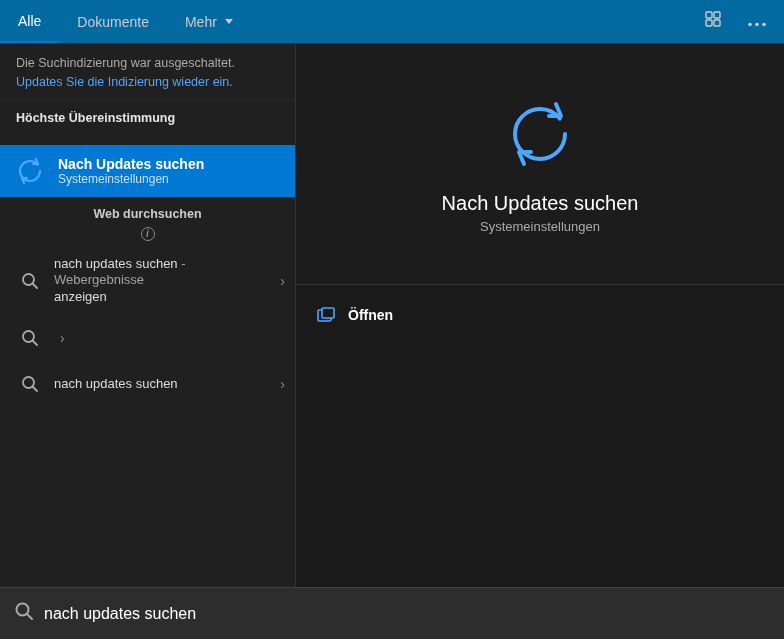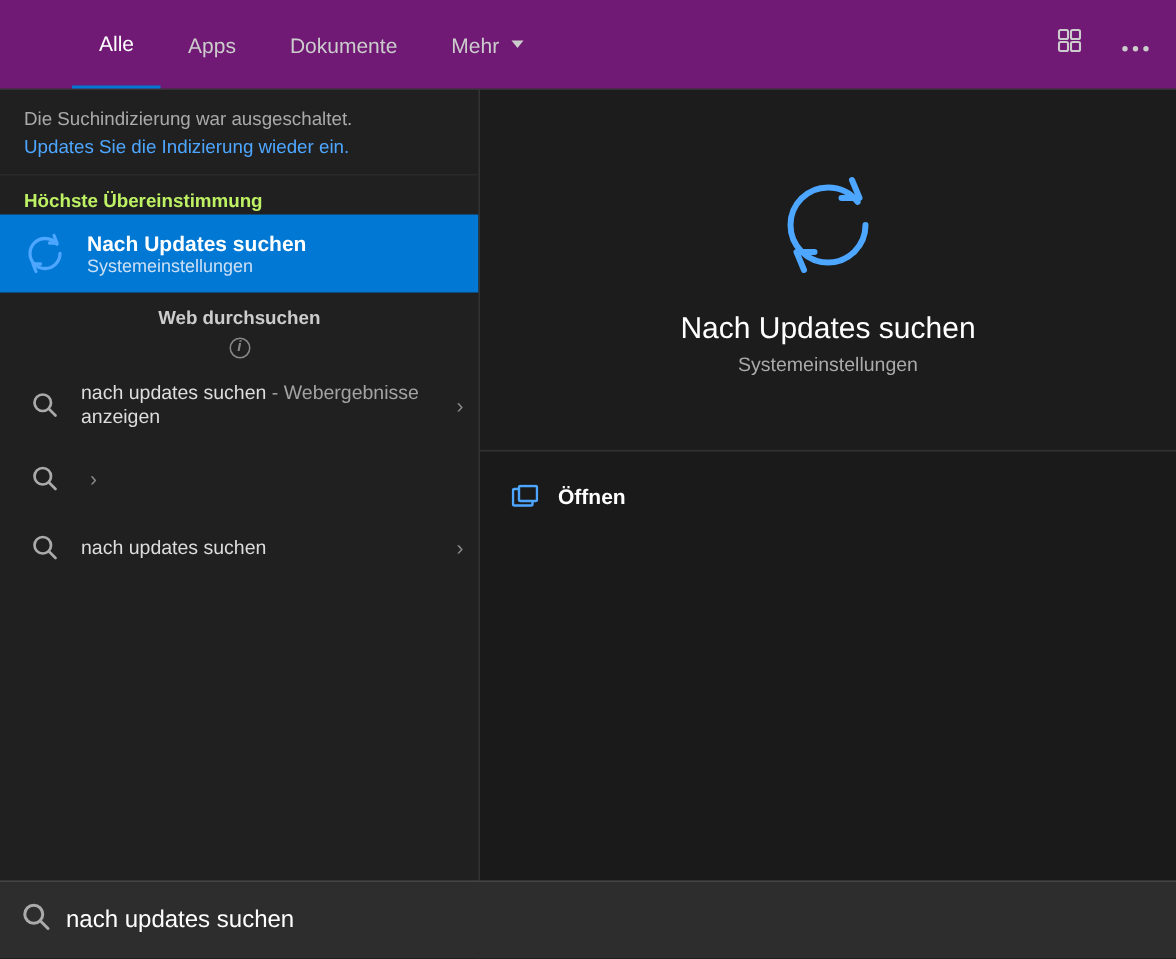--- a/index.html
+++ b/index.html
@@ -10,25 +10,24 @@
       font-family: 'Segoe UI', Arial, sans-serif;
       color: #ffffff;
       overflow: hidden;
       position: relative;
     }
 
     
     .top-nav {
       display: flex;
       align-items: stretch;
-      height: 60px;
-      background: #701a75;
+      height: 44px;
+      background: #0369a1;
       border-bottom: 1px solid #333;
       position: relative;
-      padding-left: 48px;
     }
     .nav-tab {
       display: flex;
       align-items: center;
       padding: 0 18px;
       font-size: 14px;
       color: #cccccc;
       cursor: pointer;
       position: relative;
       height: 100%;
@@ -58,21 +57,21 @@
     }
 
     
     .main-layout {
       display: flex;
       height: 587px; 
     }
 
     
     .left-panel {
-      width: 320px;
+      width: 296px;
       background: #202020;
       display: flex;
       flex-direction: column;
       flex-shrink: 0;
       border-right: 1px solid #333;
       overflow: hidden;
     }
 
     .index-warning {
       padding: 10px 16px 8px 16px;
@@ -82,22 +81,22 @@
       border-bottom: 1px solid #2a2a2a;
     }
     .index-warning a {
       color: #4da6ff;
       text-decoration: none;
     }
 
     .section-header {
       font-size: 12.5px;
       font-weight: 600;
-      color: #bef264;
-      padding: 10px 16px 2px 16px;
+      color: #e5e5e5;
+      padding: 10px 16px 20px 16px;
     }
 
     
     .best-match-item {
       display: flex;
       align-items: center;
       padding: 8px 16px 8px 12px;
       background: #0078d4;
       cursor: pointer;
     }
@@ -288,23 +287,20 @@
       margin-left: 4px;
       vertical-align: middle;
     }
   </style>
 </head>
 <body>
 
 <div class="top-nav">
   <div class="nav-tab active">
     <span>Alle</span>
-  </div>
-  <div class="nav-tab">
-    <span>Apps</span>
   </div>
   <div class="nav-tab">
     <span>Dokumente</span>
   </div>
   <div class="nav-tab nav-tab-mehr">
     <span>Mehr</span>
     <span class="chevron-down"></span>
   </div>
   <div class="nav-right">
     <div class="nav-icon-btn">

